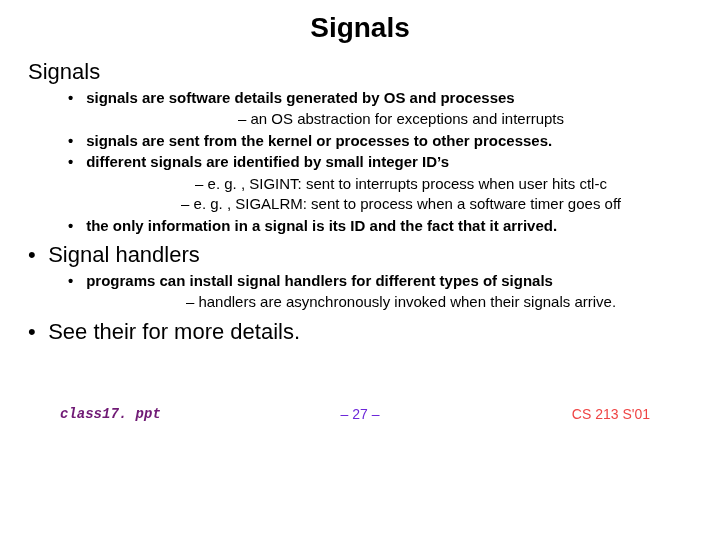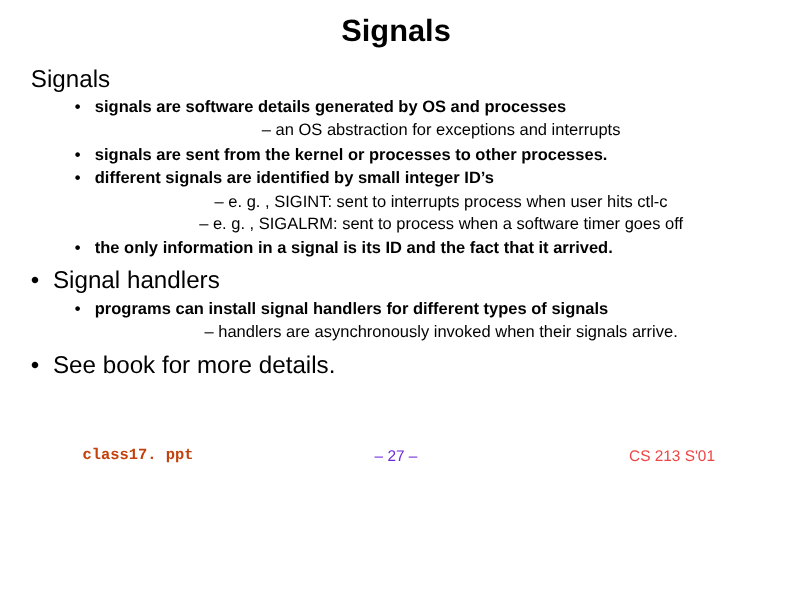--- a/index.html
+++ b/index.html
@@ -67,23 +67,24 @@
     left: 0;
     width: 720px;
     display: flex;
     align-items: center;
     font-size: 14px;
     color: #555;
   }
   .footer .fname {
     font-family: "Courier New", Courier, monospace;
     font-weight: bold;
-    color: #c2410c;
-    padding-left: 75px;
+    color: #701a75;
+    padding-left: 60px;
     flex: 0 0 auto;
+    font-style: italic;
   }
   .footer .pagenum {
     position: absolute;
     left: 0;
     right: 0;
     text-align: center;
     color: #6d28d9;
   }
   .footer .course {
     margin-left: auto;
@@ -131,21 +132,21 @@
     </div>
 
     <div class="l1">
       <span class="dot">•</span>
       <span>programs can install signal handlers for different types of signals</span>
     </div>
     <div class="l2">– handlers are asynchronously invoked when their signals arrive.</div>
 
     <div class="l0">
       <span class="dot">•</span>
-      <span>See book for more details.</span>
+      <span>See their for more details.</span>
     </div>
 
   </div>
 
   <div class="footer">
     <span class="fname">class17. ppt</span>
     <span class="pagenum">– 27 –</span>
     <span class="course">CS 213 S'01</span>
   </div>
 

